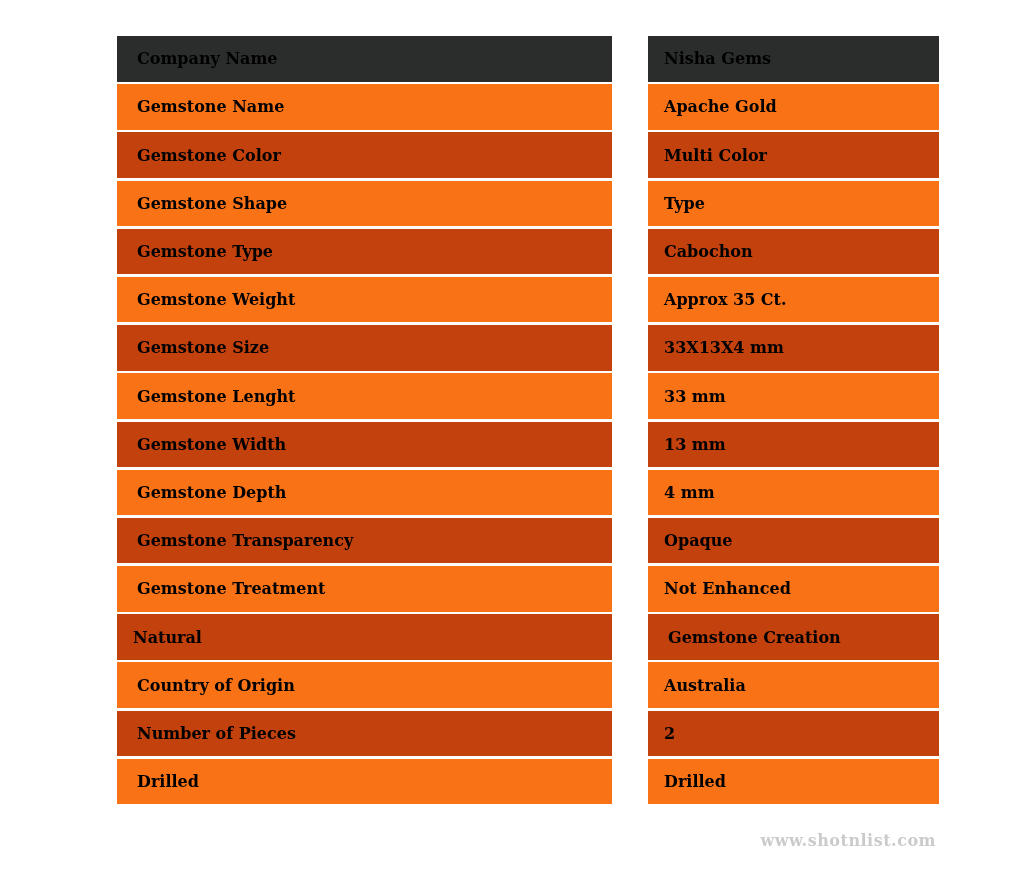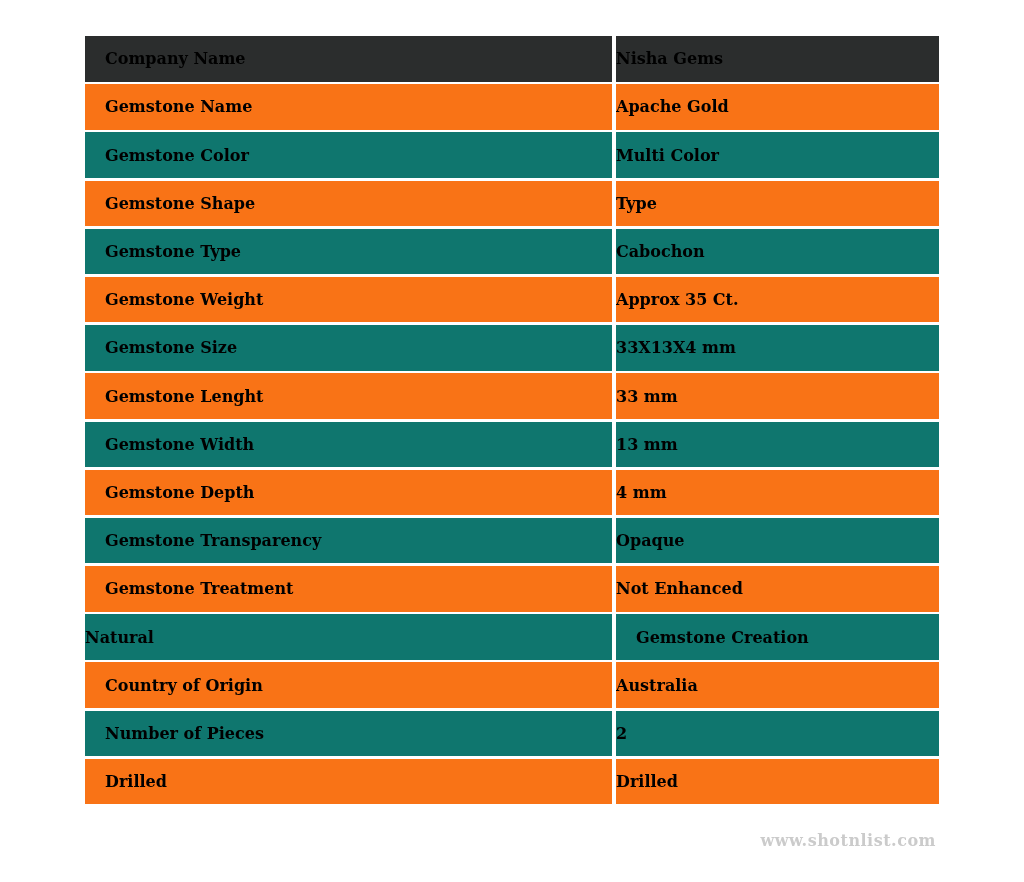--- a/index.html
+++ b/index.html
@@ -24,26 +24,27 @@
     grid-auto-rows: 45.5px;
   }
   .cell {
     display: flex;
     align-items: center;
     font-weight: bold;
     font-size: 16px;
     color: #000000;
     white-space: nowrap;
     overflow: hidden;
+    margin-left: 32px;
   }
   .cell.col-label { padding-left: 20px; }
-  .cell.col-value { }
+  .cell.col-value { padding-left: 16px; }
   .cell.header { background: #2b2d2d; color: #000000; }
   .cell.shade   { background: #f97316; }
-  .cell.plain   { background: #0f766e; }
+  .cell.plain   { background: #c2410c; }
   .watermark {
     position: absolute;
     top: 831px;
     right: 88px;
     font-family: "DejaVu Serif", "Liberation Serif", serif;
     font-weight: bold;
     font-size: 16px;
     color: #cbcbcb;
     letter-spacing: 0.5px;
   }

